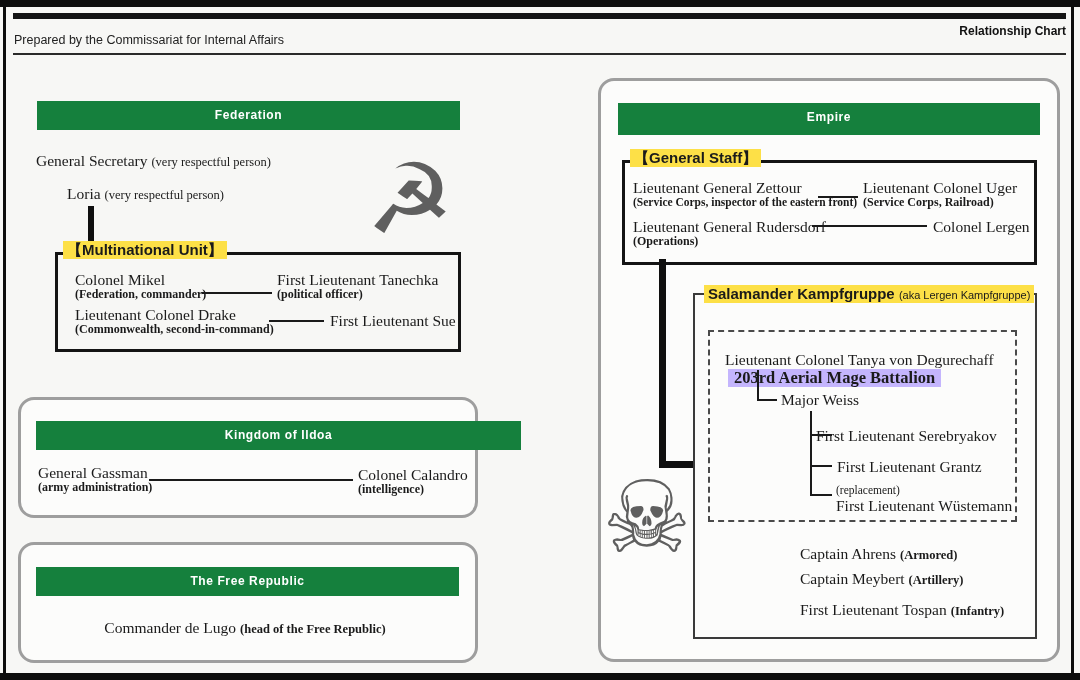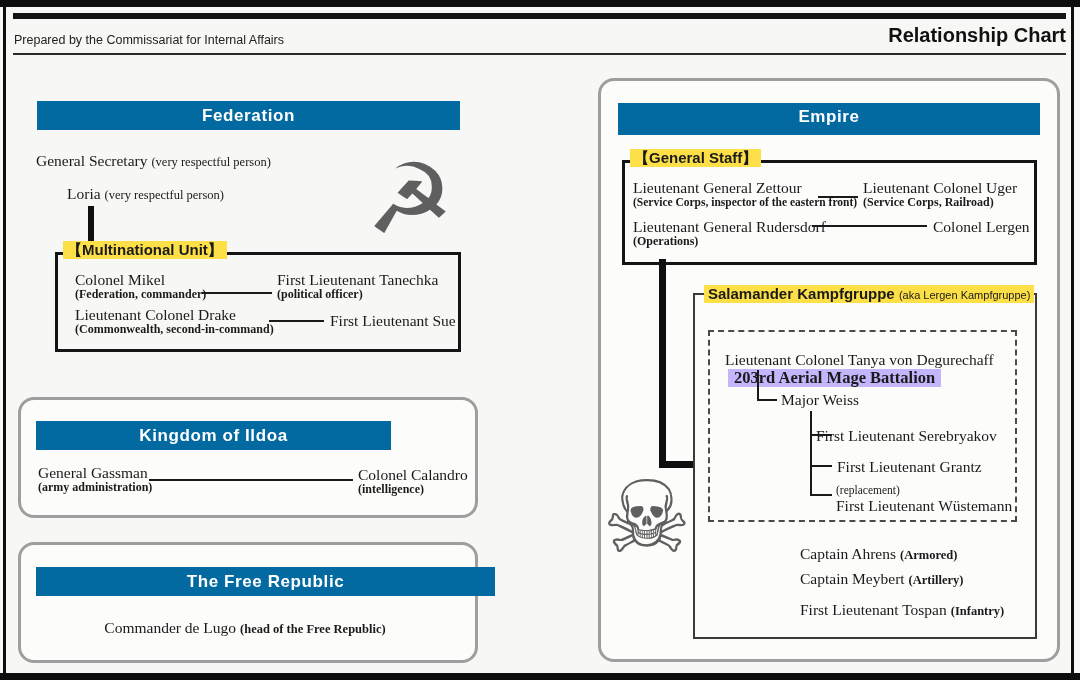--- a/index.html
+++ b/index.html
@@ -5,23 +5,23 @@
   html,body{margin:0;padding:0;}
   body{width:1080px;height:680px;position:relative;background:#f7f7f5;overflow:hidden;
        font-family:"Liberation Sans",sans-serif;color:#1a1a1a;}
   .abs{position:absolute;}
   
   .frame{background:#0d0d0d;}
   
   .rule-thick{background:#141414;height:6px;}
   .rule-thin{background:#2a2a2a;height:2px;}
   .prepared{font-size:12.5px;color:#222;white-space:nowrap;}
-  .doc-title{font-size:20px;font-weight:600;color:#111;white-space:nowrap;text-align:right;}
+  .doc-title{font-size:12px;font-weight:600;color:#111;white-space:nowrap;text-align:right;}
   
-  .bar{background:#0369a1;color:#fff;font-weight:bold;font-size:17px;letter-spacing:.6px;
+  .bar{background:#15803d;color:#fff;font-weight:bold;font-size:12px;letter-spacing:.6px;
        text-align:center;line-height:29px;white-space:nowrap;}
   
   .roundbox{border:3px solid #9e9e9e;border-radius:16px;background:#fcfcfb;}
   
   .solidbox{border:3px solid #141414;background:transparent;}
   .thinbox{border:2px solid #3a3a3a;}
   .dashbox{border:2px dashed #4a4a4a;}
   .boxlabel{font-weight:bold;font-size:15px;background:#fde047;padding:0 4px;white-space:nowrap;line-height:1.2;}
   .boxlabel .small{font-weight:normal;font-size:11px;}
   
@@ -82,35 +82,35 @@
 </div>
 
 <div class="abs person" style="left:75px;top:306px;">
   <div class="pname">Lieutenant Colonel Drake</div>
   <div class="prole">(Commonwealth, second-in-command)</div>
 </div>
 <div class="abs hline" style="left:269px;top:320px;width:55px;"></div>
 <div class="abs person pname" style="left:330px;top:312px;">First Lieutenant Sue</div>
 
 <div class="abs roundbox" style="left:18px;top:397px;width:454px;height:115px;"></div>
-<div class="abs bar" style="left:36px;top:421px;width:355px;height:29px;">
+<div class="abs bar" style="left:36px;top:421px;width:485px;height:29px;">
   <span>Kingdom of Ildoa</span>
 </div>
 <div class="abs person" style="left:38px;top:464px;">
   <div class="pname">General Gassman</div>
   <div class="prole">(army administration)</div>
 </div>
 <div class="abs hline" style="left:149px;top:479px;width:204px;"></div>
 <div class="abs person" style="left:358px;top:466px;">
   <div class="pname">Colonel Calandro</div>
   <div class="prole">(intelligence)</div>
 </div>
 
 <div class="abs roundbox" style="left:18px;top:542px;width:454px;height:115px;"></div>
-<div class="abs bar" style="left:36px;top:567px;width:459px;height:29px;">
+<div class="abs bar" style="left:36px;top:567px;width:423px;height:29px;">
   <span>The Free Republic</span>
 </div>
 <div class="abs person" style="left:18px;top:619px;width:454px;text-align:center;">
   <span class="pname">Commander de Lugo</span>
   <span class="inline-role">(head of the Free Republic)</span>
 </div>
 
 <div class="abs roundbox" style="left:598px;top:78px;width:456px;height:578px;"></div>
 <div class="abs bar" style="left:618px;top:103px;width:422px;height:32px;line-height:28px;">
   <span>Empire</span>

